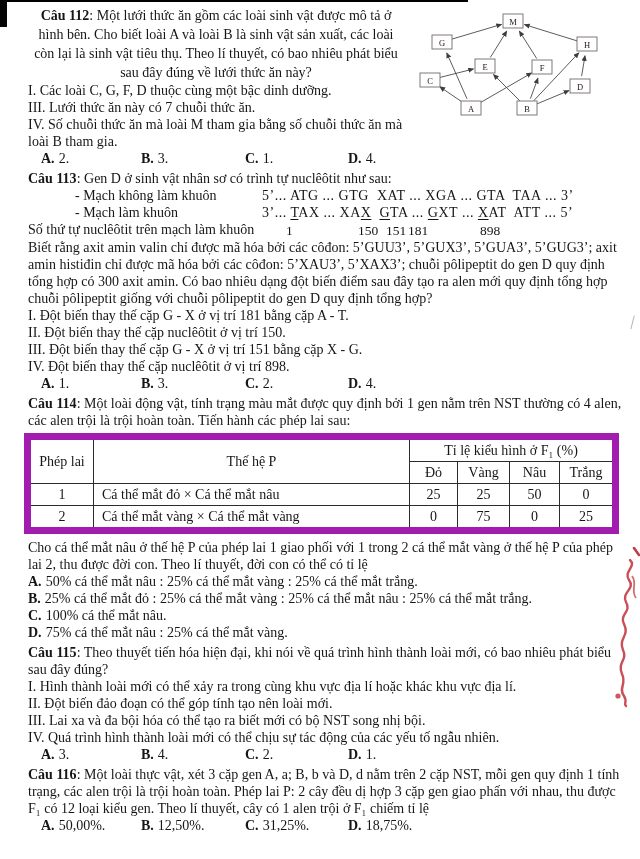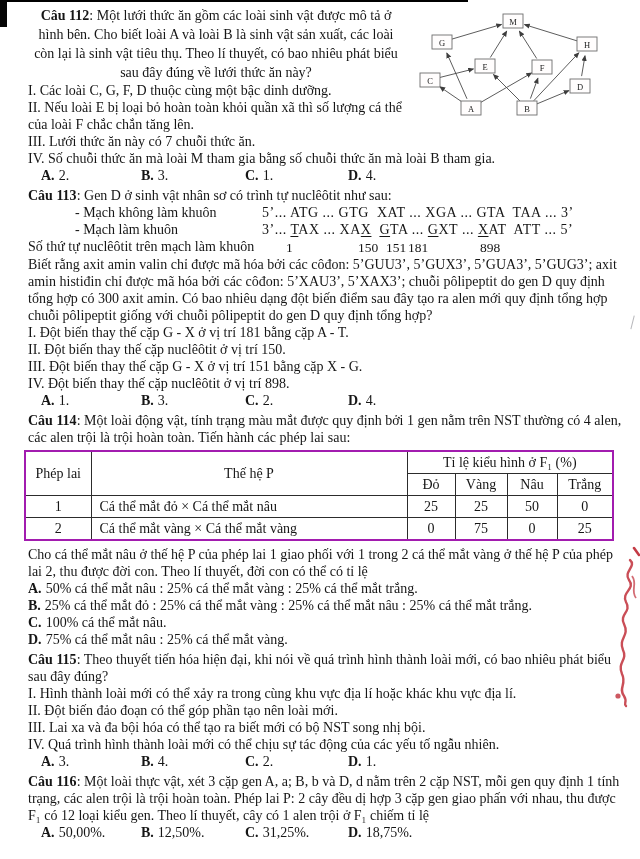--- a/index.html
+++ b/index.html
@@ -40,21 +40,21 @@
   .seq{letter-spacing:0.5px;}
   .ul{text-decoration:underline;text-underline-offset:2px;text-decoration-thickness:1px;}
   .num{font-size:13.5px;}
 
   
   table.cross{border-collapse:collapse;margin:4px 0 5px -4px;table-layout:fixed;width:588px;}
   table.cross th,table.cross td{
     border:1px solid #2c2c2c;font-weight:normal;font-size:14px;
     padding:2px 4px;text-align:center;vertical-align:middle;
   }
-  table.cross{border:2px solid #a21caf;padding-left:20px;}
+  table.cross{border:7px solid #a21caf;padding-left:20px;}
   table.cross td.pcell{text-align:left;padding-left:8px;}
   col.c-lai{width:66px;} col.c-p{width:316px;}
   col.c-v1{width:48px;} col.c-v2{width:52px;} col.c-v3{width:50px;} col.c-v4{width:56px;}
 </style>
 </head>
 <body>
 
 <div class="page">
 
   <section class="q">
@@ -111,21 +111,20 @@
             <text x="59" y="105.5" class="fw-label">A</text>
           </g>
           <g>
             <rect x="105" y="95" width="20" height="14" class="fw-box"></rect>
             <text x="115" y="105.5" class="fw-label">B</text>
           </g>
         </svg>
     </div>
     <p class="intro112"><b class="qlabel">Câu 112</b><span>: Một lưới thức ăn gồm các loài sinh vật được mô tả ở hình bên. Cho biết loài A và loài B là sinh vật sản xuất, các loài còn lại là sinh vật tiêu thụ. Theo lí thuyết, có bao nhiêu phát biểu sau đây đúng về lưới thức ăn này?</span></p>
     <p class="line">I. Các loài C, G, F, D thuộc cùng một bậc dinh dưỡng.</p>
-    <p class="line">II. Nếu loài E bị loại bỏ hoàn toàn khỏi quần xã thì số lượng cá thể của loài F chắc chắn tăng lên.</p>
     <p class="line">III. Lưới thức ăn này có 7 chuỗi thức ăn.</p>
     <p class="line">IV. Số chuỗi thức ăn mà loài M tham gia bằng số chuỗi thức ăn mà loài B tham gia.</p>
     <div class="opts">
       <span class="opt"><b class="ol">A.</b><span>2.</span></span>
       <span class="opt"><b class="ol">B.</b><span>3.</span></span>
       <span class="opt"><b class="ol">C.</b><span>1.</span></span>
       <span class="opt"><b class="ol">D.</b><span>4.</span></span>
     </div>
   </section>
 
@@ -202,21 +201,21 @@
       <span class="opt"><b class="ol">A.</b><span>50% cá thể mắt nâu : 25% cá thể mắt vàng : 25% cá thể mắt trắng.</span></span>
       <span class="opt"><b class="ol">B.</b><span>25% cá thể mắt đỏ : 25% cá thể mắt vàng : 25% cá thể mắt nâu : 25% cá thể mắt trắng.</span></span>
       <span class="opt"><b class="ol">C.</b><span>100% cá thể mắt nâu.</span></span>
       <span class="opt"><b class="ol">D.</b><span>75% cá thể mắt nâu : 25% cá thể mắt vàng.</span></span>
     </div>
   </section>
 
   <section class="q">
     <p><b class="qlabel">Câu 115</b><span>: Theo thuyết tiến hóa hiện đại, khi nói về quá trình hình thành loài mới, có bao nhiêu phát biểu sau đây đúng?</span></p>
     <p class="line">I. Hình thành loài mới có thể xảy ra trong cùng khu vực địa lí hoặc khác khu vực địa lí.</p>
-    <p class="line">II. Đột biến đảo đoạn có thể góp phần tạo nên loài mới.</p>
+    <p class="line">II. Đột biến đảo đoạn có thể góp tính tạo nên loài mới.</p>
     <p class="line">III. Lai xa và đa bội hóa có thể tạo ra biết mới có bộ NST song nhị bội.</p>
     <p class="line">IV. Quá trình hình thành loài mới có thể chịu sự tác động của các yếu tố ngẫu nhiên.</p>
     <div class="opts">
       <span class="opt"><b class="ol">A.</b><span>3.</span></span>
       <span class="opt"><b class="ol">B.</b><span>4.</span></span>
       <span class="opt"><b class="ol">C.</b><span>2.</span></span>
       <span class="opt"><b class="ol">D.</b><span>1.</span></span>
     </div>
   </section>
 

